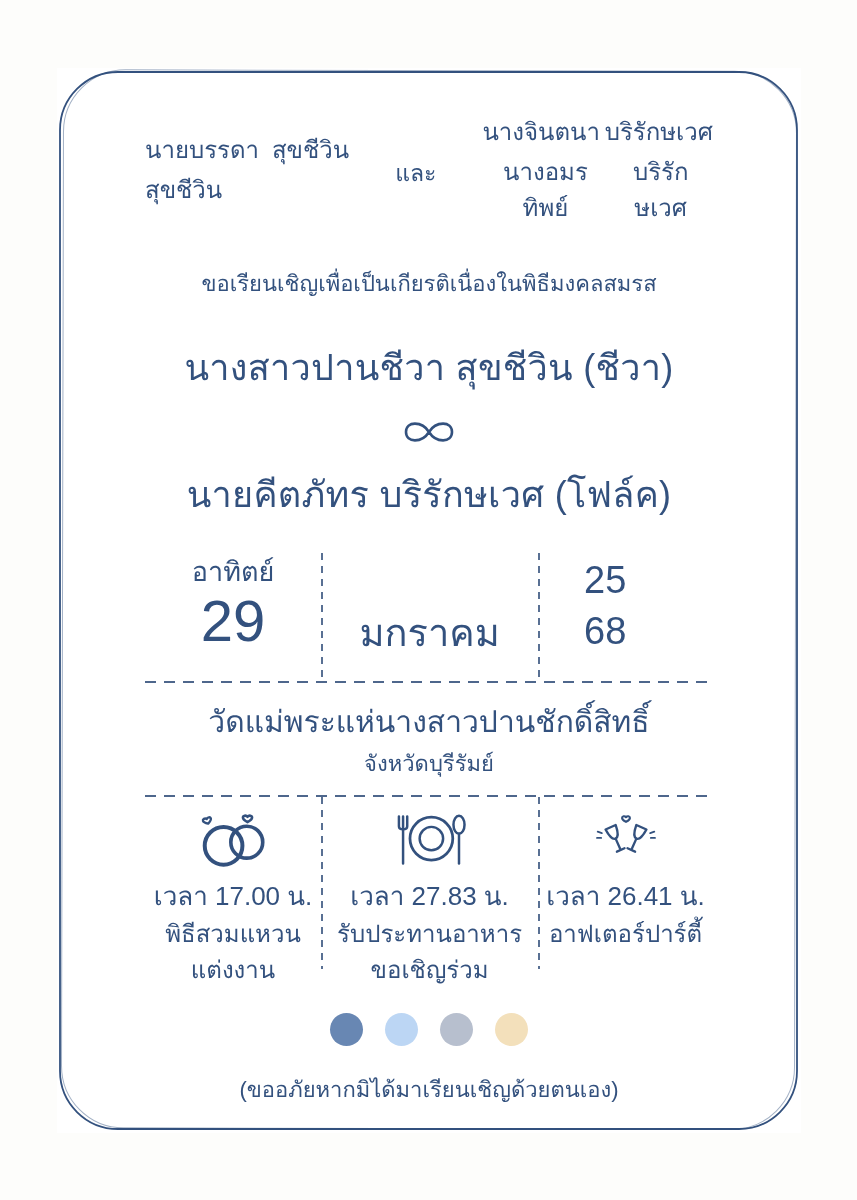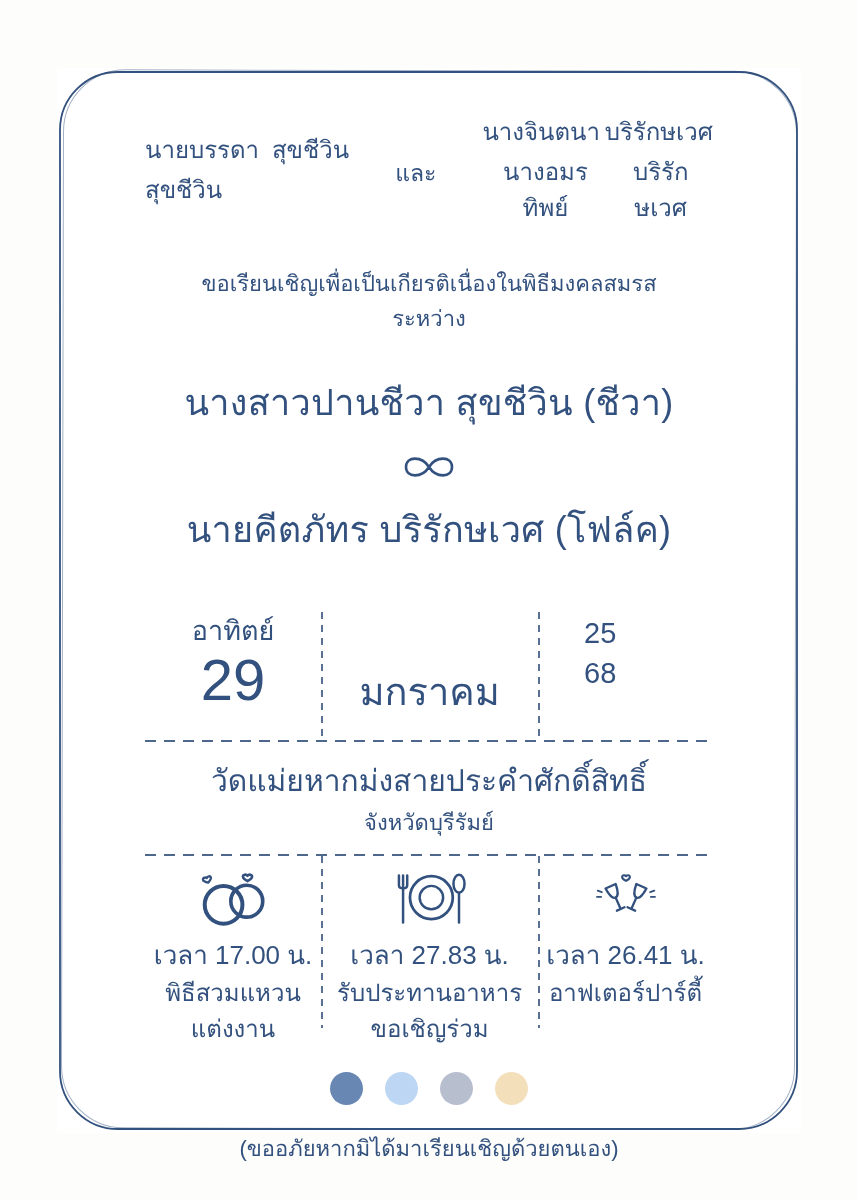--- a/index.html
+++ b/index.html
@@ -24,29 +24,29 @@
   
   .invitation { margin-top:40px; font-size:22px; line-height:1.6; }
 
   
   .bride-name { margin-top:38px; font-size:36px; letter-spacing:.3px; }
   .infinity-wrap { margin-top:16px; }
   .infinity-wrap svg { display:inline-block; }
   .groom-name { margin-top:10px; font-size:36px; letter-spacing:.3px; }
 
   
-  .date-row { position:relative; margin-top:54px; height:128px; display:flex; }
+  .date-row { position:relative; margin-top:30px; height:128px; display:flex; }
   .date-col { display:flex; flex-direction:column; justify-content:flex-start; }
   .date-col.c1 { width:31%; padding-top:2px; }
   .day-name { font-size:27px; line-height:1.3; }
   .day-num { font-size:58px; line-height:1.0; margin-top:2px; }
   .date-col.c2 { width:38.2%; justify-content:center; padding-top:30px; }
   .month { font-size:38px; }
   .date-col.c3 { width:30.8%; text-align:left; padding-left:46px; padding-top:2px; }
-  .year-line { font-size:29px; line-height:1.35; }
+  .year-line { font-size:38px; line-height:1.35; }
 
   .h-dash { height:2px; background:repeating-linear-gradient(90deg, rgba(47,76,120,.85) 0 11px, transparent 11px 19px); }
   .v-dash { position:absolute; top:0; bottom:0; width:2px;
     background:repeating-linear-gradient(180deg, rgba(47,76,120,.8) 0 7px, transparent 7px 13px); }
   .v1 { left:31%; } .v2 { left:69.2%; }
 
   
   .venue-name { margin-top:16px; font-size:30px; line-height:1.5; }
   .venue-province { margin-top:2px; font-size:22px; }
 
@@ -100,21 +100,20 @@
           </div>
           <div class="p-row">
             <span>นางอมรทิพย์</span>
             <span>บริรักษเวศ</span>
           </div>
         </div>
       </div>
 
       <div class="invitation">
         <div>ขอเรียนเชิญเพื่อเป็นเกียรติเนื่องในพิธีมงคลสมรส</div>
-        <div>ระหว่าง</div>
       </div>
 
       <div class="bride-name">นางสาวปานชีวา สุขชีวิน (ชีวา)</div>
 
       <div class="infinity-wrap">
         <svg width="92" height="40" viewBox="0 0 120 50">
           <path class="stroke" stroke-width="3.4" d="M30 25 C30 10.5 51 10.5 60 25 C69 39.5 90 39.5 90 25 C90 10.5 69 10.5 60 25 C51 39.5 30 39.5 30 25 Z"></path>
         </svg>
       </div>
 
@@ -130,21 +129,21 @@
         </div>
         <div class="date-col c3">
           <div class="year-line">25</div>
           <div class="year-line">68</div>
         </div>
         <div class="v-dash v1"></div>
         <div class="v-dash v2"></div>
       </div>
       <div class="h-dash"></div>
 
-      <div class="venue-name">วัดแม่ยหากม่งสายประคำศักดิ์สิทธิ์</div>
+      <div class="venue-name">วัดแม่พระแห่นางสาวปานชักดิ์สิทธิ์</div>
       <div class="venue-province">จังหวัดบุรีรัมย์</div>
 
       <div class="schedule-wrap">
         <div class="h-dash"></div>
         <div class="schedule">
 
           <div class="sch-col c1">
             <div class="sch-icon">
               <svg width="82" height="58" viewBox="0 0 110 80">
                 <circle class="stroke" stroke-width="5.5" cx="42" cy="48" r="26"></circle>

